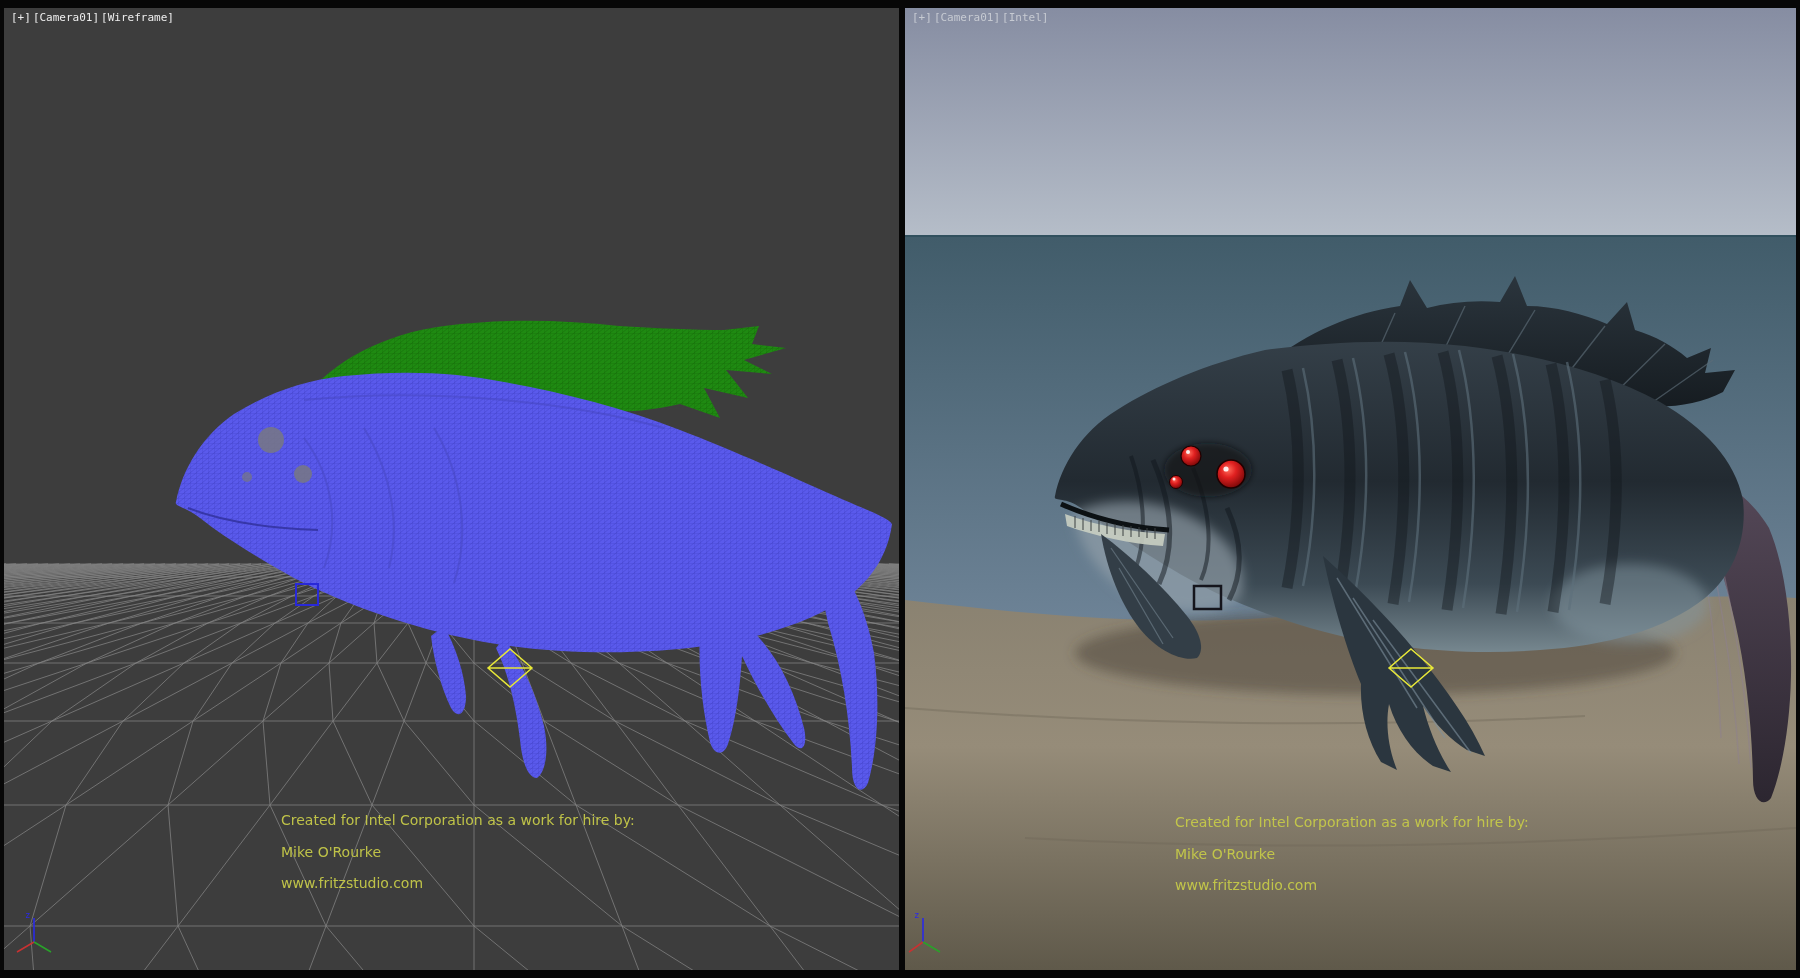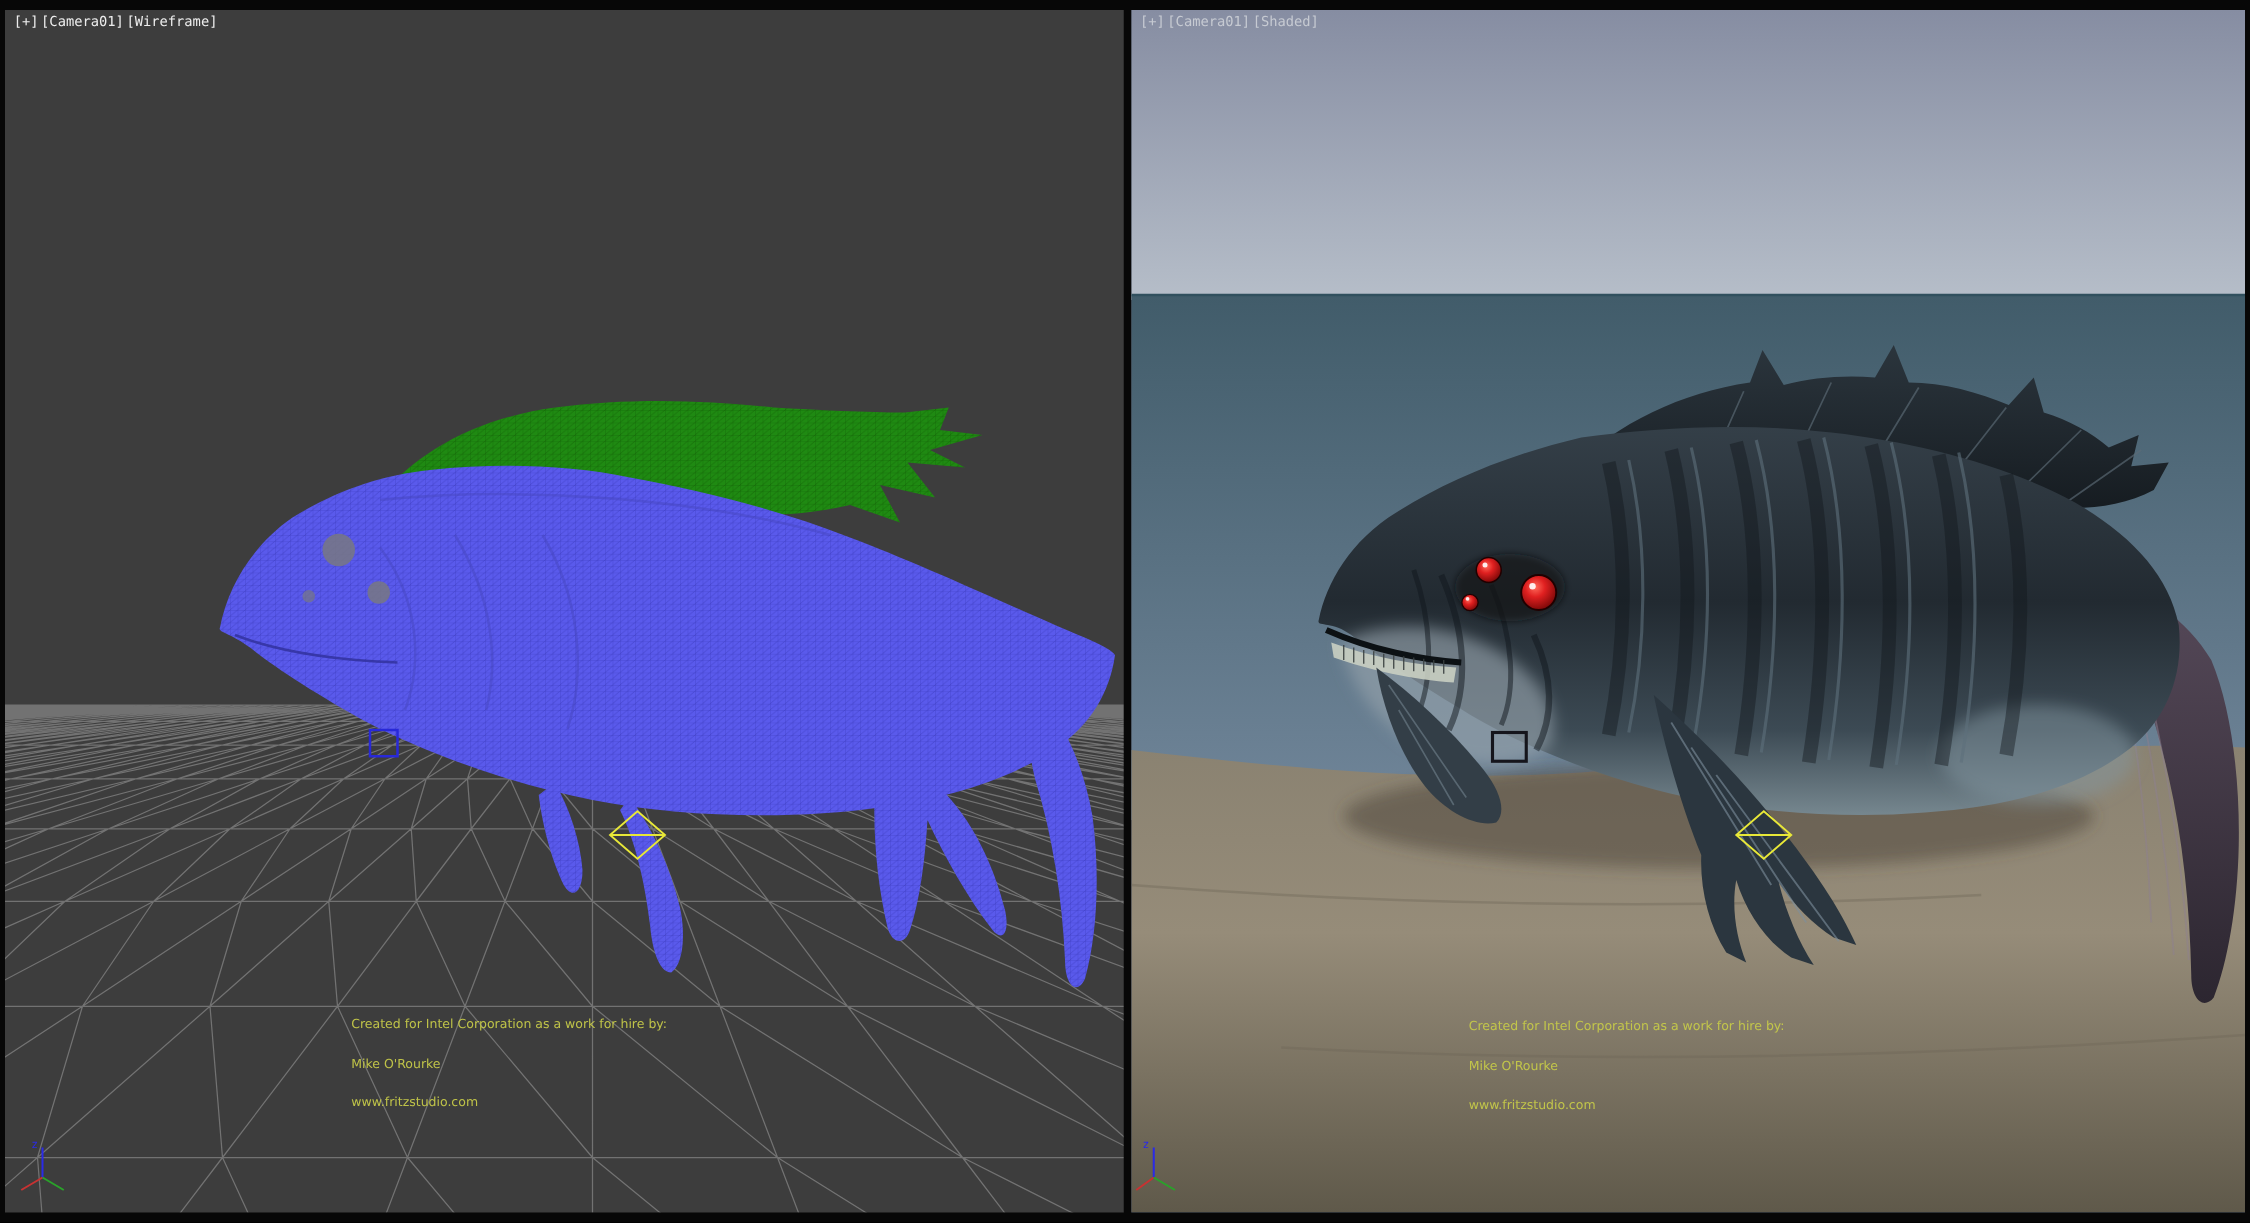--- a/index.html
+++ b/index.html
@@ -6,21 +6,21 @@
   .stage{position:relative;width:1800px;height:978px;background:#070707;overflow:hidden;
          font-family:"DejaVu Sans Mono","Liberation Mono",monospace;}
   .vp{position:absolute;top:8px;height:962px;overflow:hidden;}
   .vp-left{left:4px;width:895px;background:#3d3d3d;}
   .vp-right{left:905px;width:891px;background:#49525f;}
   .vp svg.layer{position:absolute;left:0;top:0;display:block;}
   .vp-label{position:absolute;top:3px;left:7px;font-size:11px;z-index:6;display:flex;gap:2px;cursor:default;}
   .vp-left  .vp-label{color:#ededed;}
   .vp-right .vp-label{color:#c6cad2;}
   .vp-label span{white-space:pre;}
-  .watermark{position:absolute;z-index:6;color:#c6ca49;font-size:10px;line-height:10.5px;
+  .watermark{position:absolute;z-index:6;color:#c6ca49;font-size:14px;line-height:10.5px;
              font-family:"DejaVu Sans","Liberation Sans",sans-serif;white-space:pre;opacity:.95;}
   .wm-left{left:277px;top:786px;}
   .wm-right{left:270px;top:788px;}
   svg text{font-family:"DejaVu Sans Mono","Liberation Mono",monospace;}
 </style>
 </head>
 <body>
 
 <div class="stage">
 
@@ -86,21 +86,21 @@
       <div>Created for Intel Corporation as a work for hire by:</div>
       <div>Mike O'Rourke</div>
       <div>www.fritzstudio.com</div>
     </div>
   </div>
 
   <div class="vp vp-right">
     <div class="vp-label">
       <span>[+]</span>
       <span>[Camera01]</span>
-      <span>[Shaded]</span>
+      <span>[Intel]</span>
     </div>
 
     <svg class="layer" width="891" height="962" viewBox="0 0 891 962">
       <defs>
         <linearGradient id="skyG" x1="0" y1="0" x2="0" y2="1">
           <stop offset="0" stop-color="#868da2"></stop>
             <stop offset="1" stop-color="#b6bec9"></stop>
         </linearGradient>
         <linearGradient id="seaG" x1="0" y1="0" x2="0" y2="1">
           <stop offset="0" stop-color="#415c6a"></stop>

